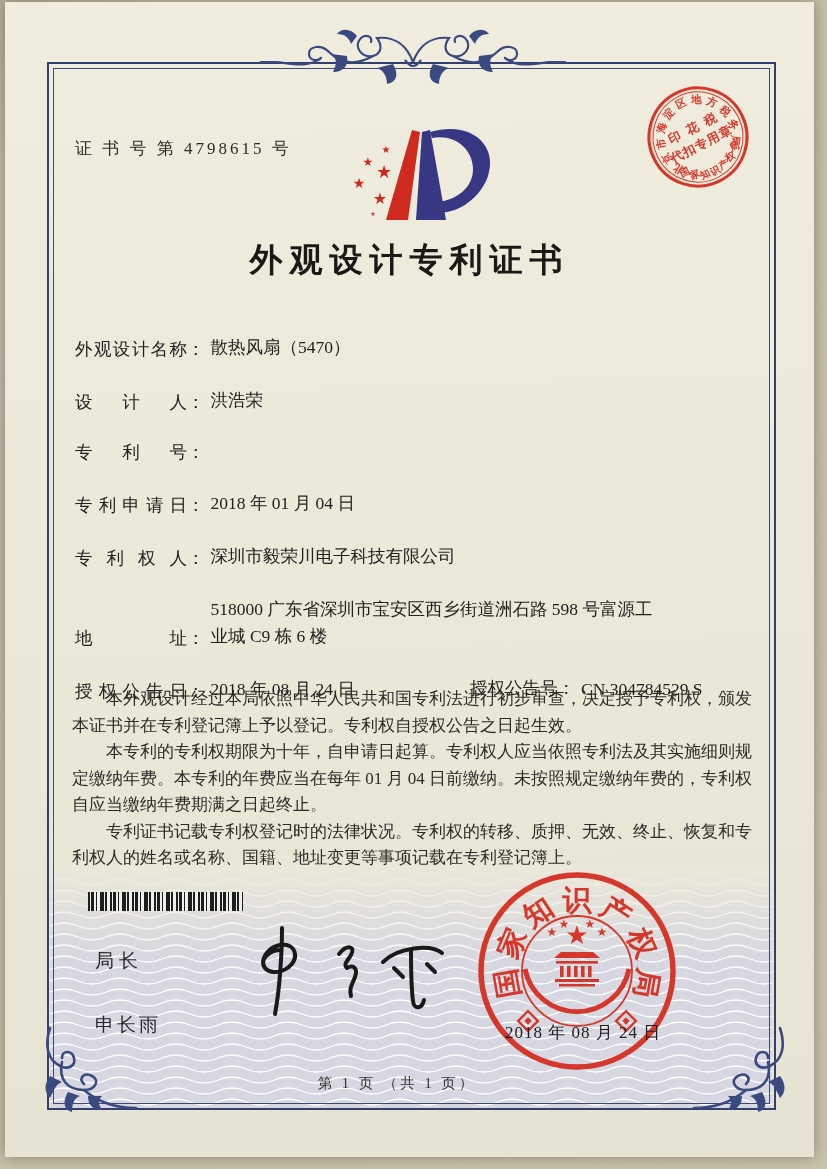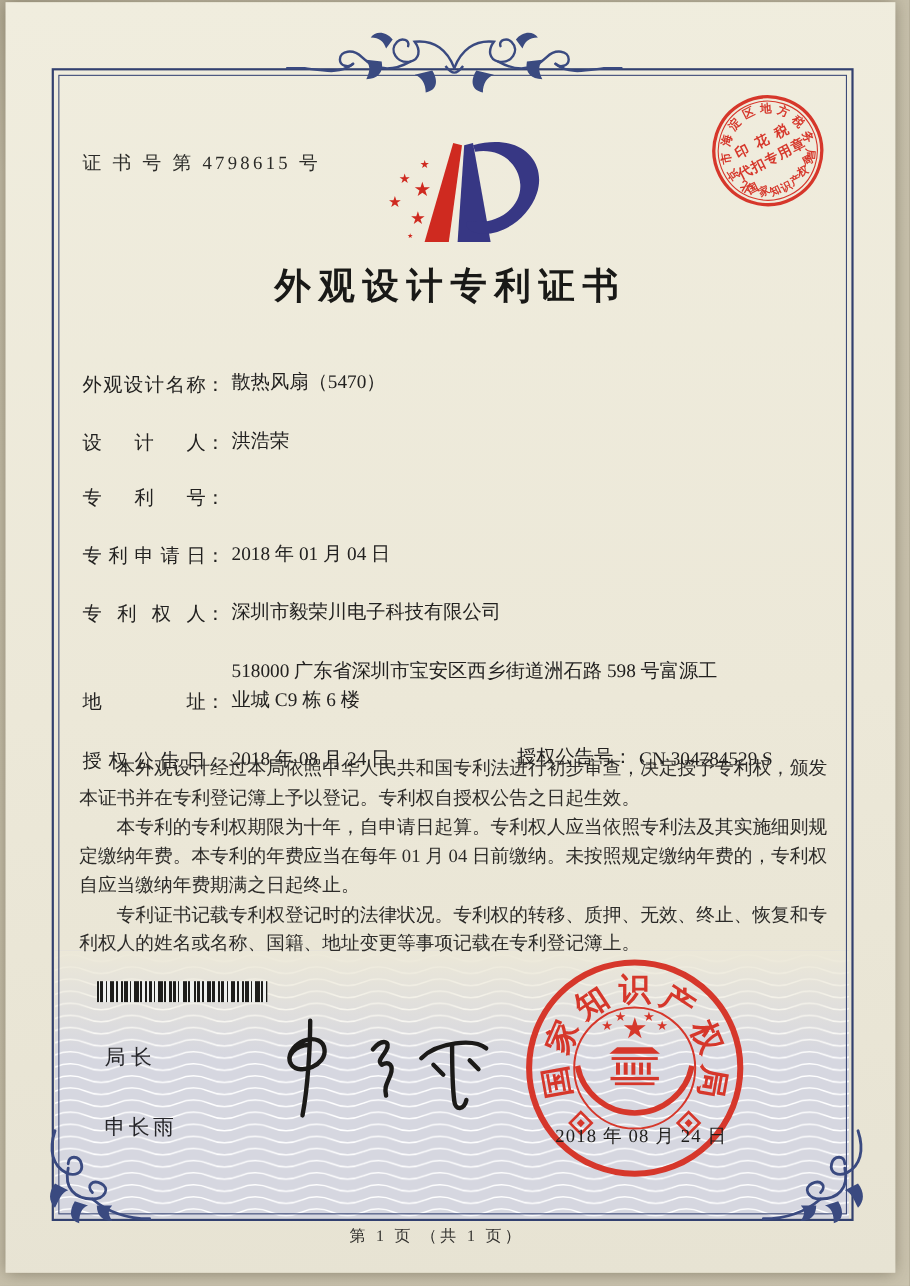--- a/index.html
+++ b/index.html
@@ -33,21 +33,21 @@
           #1d1d1b 17px 19px,#eef0ee 19px 22px);}
   .ju-title{position:absolute;left:95px;top:948px;font-size:19px;letter-spacing:5px;
          color:#26262a;font-family:"Liberation Sans","DejaVu Sans",sans-serif;}
   .ju-name{position:absolute;left:95px;top:1012px;font-size:19px;letter-spacing:3px;
          color:#26262a;font-family:"Liberation Sans","DejaVu Sans",sans-serif;}
   .sig{position:absolute;left:235px;top:920px;}
   .sealsvg{position:absolute;left:472px;top:866px;}
   .seal-date{position:absolute;left:498px;top:1021px;width:170px;text-align:center;
          font-size:17px;letter-spacing:1px;color:#1e1d1b;z-index:5;}
   .footer{position:absolute;left:47px;top:1074px;width:700px;text-align:center;
-         font-size:14.5px;letter-spacing:3px;color:#33322f;margin-top:40px;}
+         font-size:14.5px;letter-spacing:3px;color:#33322f;}
   .stampsvg{position:absolute;left:626px;top:65px;}
   .logo{position:absolute;left:330px;top:116px;}
   .toporn{position:absolute;left:253px;top:26px;}
   .corn{position:absolute;}
   .corn.bl{left:38px;top:1026px;}
   .corn.br{left:692px;top:1026px;}
 </style>
 </head>
 <body>
 

